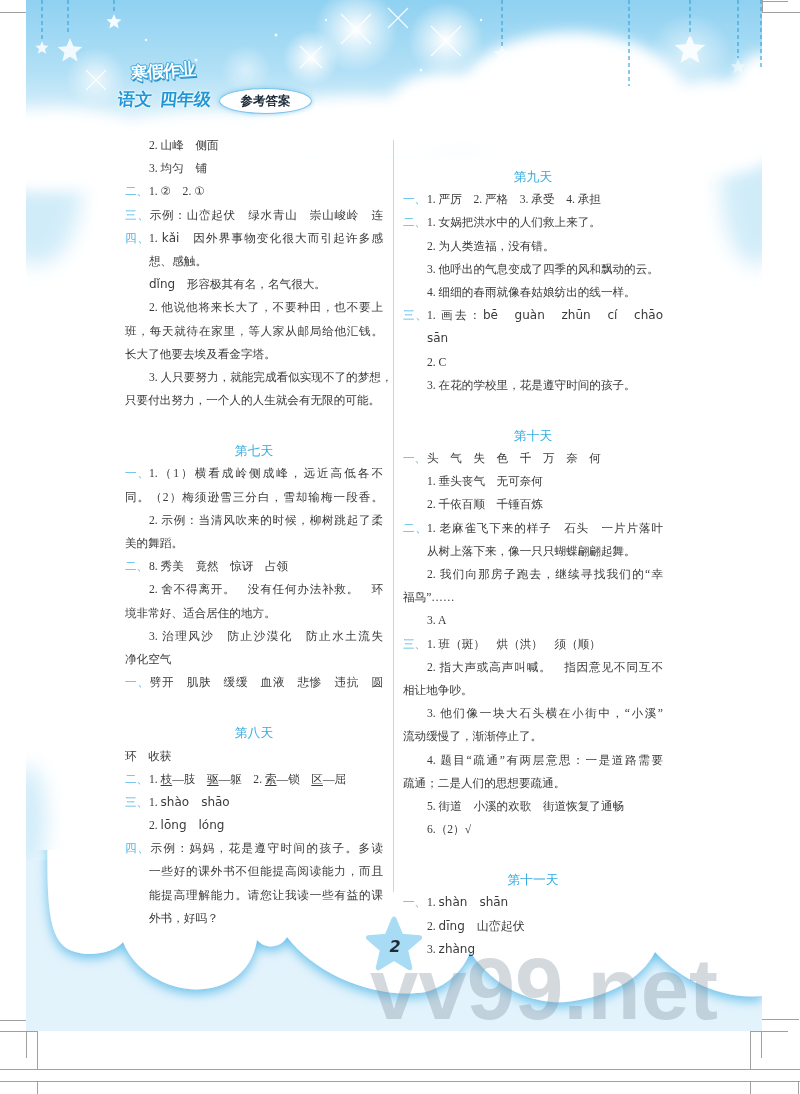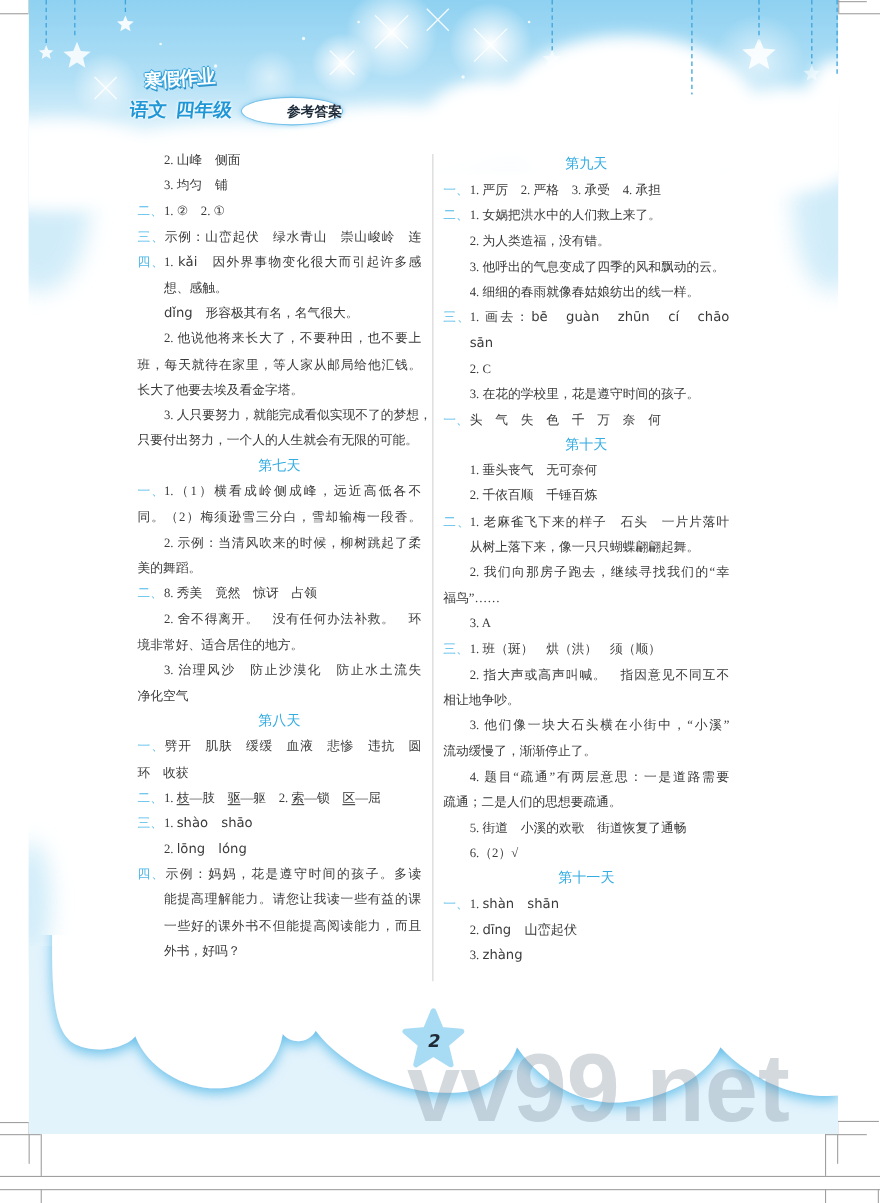--- a/index.html
+++ b/index.html
@@ -4,29 +4,29 @@
 <style>
   html,body{margin:0;padding:0;}
   body{width:800px;height:1094px;position:relative;background:#ffffff;overflow:hidden;font-family:"Liberation Serif","DejaVu Serif",serif;}
   .crop{position:absolute;background:#a0a0a0;}
   .page-art{position:absolute;left:26px;top:0;width:736px;height:1031px;}
   .series-title{position:absolute;left:131px;top:60px;font-family:"DejaVu Sans",sans-serif;font-weight:bold;font-size:17px;color:#ffffff;transform:rotate(-4deg);letter-spacing:-1px;
     text-shadow:-1px 0 #3aa6dd,1px 0 #3aa6dd,0 -1px #3aa6dd,0 1px #3aa6dd,1px 2px 0 #2a8cc6;}
   .subject,.grade{position:absolute;top:88px;font-family:"DejaVu Sans",sans-serif;font-weight:bold;font-size:17px;color:#1f96d6;transform:skewX(-6deg);text-shadow:0 0 3px #ffffff,0 0 2px #ffffff;}
   .subject{left:118px;}
   .grade{left:160px;}
-  .badge{position:absolute;left:219px;top:88px;width:91px;height:24px;border-radius:50%;background:#ffffff;border:1.5px solid #76c2ea;box-shadow:0 0 5px rgba(110,190,234,.7);display:flex;align-items:center;justify-content:flex-end;}
+  .badge{position:absolute;left:219px;top:88px;width:91px;height:24px;border-radius:50%;background:#ffffff;border:1.5px solid #76c2ea;box-shadow:0 0 5px rgba(110,190,234,.7);display:flex;align-items:center;justify-content:center;}
   .badge span{font-family:"DejaVu Sans",sans-serif;font-weight:bold;font-size:12.5px;color:#1c2a38;}
   .col{position:absolute;font-size:11.6px;line-height:23.2px;color:#3a3a3a;}
   .col-left{left:125px;top:134px;width:258px;}
   .col-right{left:403px;top:138px;width:260px;}
   .ln{height:23.2px;white-space:nowrap;}
   .ln.sub{padding-left:24px;}
   .ln.j{text-align:justify;text-align-last:justify;}
-  .ln.head{text-align:center;color:#34ace2;font-family:"DejaVu Sans",sans-serif;font-size:12.8px;}
+  .ln.head{text-align:center;color:#34ace2;font-family:"DejaVu Sans",sans-serif;font-size:12.8px;margin-top:27px;}
   .lbl{display:inline-block;width:24px;color:#4cb8e8;}
   .py{font-family:"DejaVu Sans",sans-serif;font-size:12px;}
   .u{text-decoration:underline;text-underline-offset:2px;}
   .divider{position:absolute;left:393px;top:140px;width:1px;height:752px;background:#d3d3d3;}
   .svg-num{font-family:"DejaVu Sans",sans-serif;font-weight:bold;font-style:italic;font-size:16px;}
   .svg-wm{font-family:"Liberation Sans",sans-serif;font-weight:bold;font-size:88px;}
 </style>
 </head>
 <body>
 
@@ -184,45 +184,45 @@
   <div class="ln head">第七天</div>
   <div class="ln j"><span class="lbl">一、</span><span>1.（1）横看成岭侧成峰，远近高低各不</span></div>
   <div class="ln j"><span>同。（2）梅须逊雪三分白，雪却输梅一段香。</span></div>
   <div class="ln sub j"><span>2. 示例：当清风吹来的时候，柳树跳起了柔</span></div>
   <div class="ln"><span>美的舞蹈。</span></div>
   <div class="ln"><span class="lbl">二、</span><span>8. 秀美　竟然　惊讶　占领</span></div>
   <div class="ln sub j"><span>2. 舍不得离开。　没有任何办法补救。　环</span></div>
   <div class="ln"><span>境非常好、适合居住的地方。</span></div>
   <div class="ln sub j"><span>3. 治理风沙　防止沙漠化　防止水土流失</span></div>
   <div class="ln"><span>净化空气</span></div>
+  <div class="ln j"><span class="lbl">一、</span><span>劈开　肌肤　缓缓　血液　悲惨　违抗　圆</span></div>
   <div class="ln head">第八天</div>
-  <div class="ln j"><span class="lbl">一、</span><span>劈开　肌肤　缓缓　血液　悲惨　违抗　圆</span></div>
   <div class="ln"><span>环　收获</span></div>
   <div class="ln"><span class="lbl">二、</span><span>1. </span><span class="u">枝</span><span>—肢　</span><span class="u">驱</span><span>—躯　2. </span><span class="u">索</span><span>—锁　</span><span class="u">区</span><span>—屈</span></div>
   <div class="ln"><span class="lbl">三、</span><span>1. </span><span class="py">shào　shāo</span></div>
   <div class="ln sub"><span>2. </span><span class="py">lōng　lóng</span></div>
   <div class="ln j"><span class="lbl">四、</span><span>示例：妈妈，花是遵守时间的孩子。多读</span></div>
+  <div class="ln sub j"><span>一些好的课外书不但能提高阅读能力，而且</span></div>
   <div class="ln sub j"><span>能提高理解能力。请您让我读一些有益的课</span></div>
-  <div class="ln sub j"><span>一些好的课外书不但能提高阅读能力，而且</span></div>
   <div class="ln sub"><span>外书，好吗？</span></div>
 </div>
 
 <div class="col col-right">
   <div class="ln head">第九天</div>
   <div class="ln"><span class="lbl">一、</span><span>1. 严厉　2. 严格　3. 承受　4. 承担</span></div>
   <div class="ln"><span class="lbl">二、</span><span>1. 女娲把洪水中的人们救上来了。</span></div>
   <div class="ln sub"><span>2. 为人类造福，没有错。</span></div>
   <div class="ln sub"><span>3. 他呼出的气息变成了四季的风和飘动的云。</span></div>
   <div class="ln sub"><span>4. 细细的春雨就像春姑娘纺出的线一样。</span></div>
   <div class="ln j"><span class="lbl">三、</span><span>1. 画去：</span><span class="py">bē　guàn　zhūn　cí　chāo</span></div>
   <div class="ln sub"><span class="py">sān</span></div>
   <div class="ln sub"><span>2. C</span></div>
   <div class="ln sub"><span>3. 在花的学校里，花是遵守时间的孩子。</span></div>
+  <div class="ln head">第十天</div>
   <div class="ln"><span class="lbl">一、</span><span>头　气　失　色　千　万　奈　何</span></div>
-  <div class="ln head">第十天</div>
   <div class="ln sub"><span>1. 垂头丧气　无可奈何</span></div>
   <div class="ln sub"><span>2. 千依百顺　千锤百炼</span></div>
   <div class="ln j"><span class="lbl">二、</span><span>1. 老麻雀飞下来的样子　石头　一片片落叶</span></div>
   <div class="ln sub"><span>从树上落下来，像一只只蝴蝶翩翩起舞。</span></div>
   <div class="ln sub j"><span>2. 我们向那房子跑去，继续寻找我们的“幸</span></div>
   <div class="ln"><span>福鸟”……</span></div>
   <div class="ln sub"><span>3. A</span></div>
   <div class="ln"><span class="lbl">三、</span><span>1. 班（斑）　烘（洪）　须（顺）</span></div>
   <div class="ln sub j"><span>2. 指大声或高声叫喊。　指因意见不同互不</span></div>
   <div class="ln"><span>相让地争吵。</span></div>

